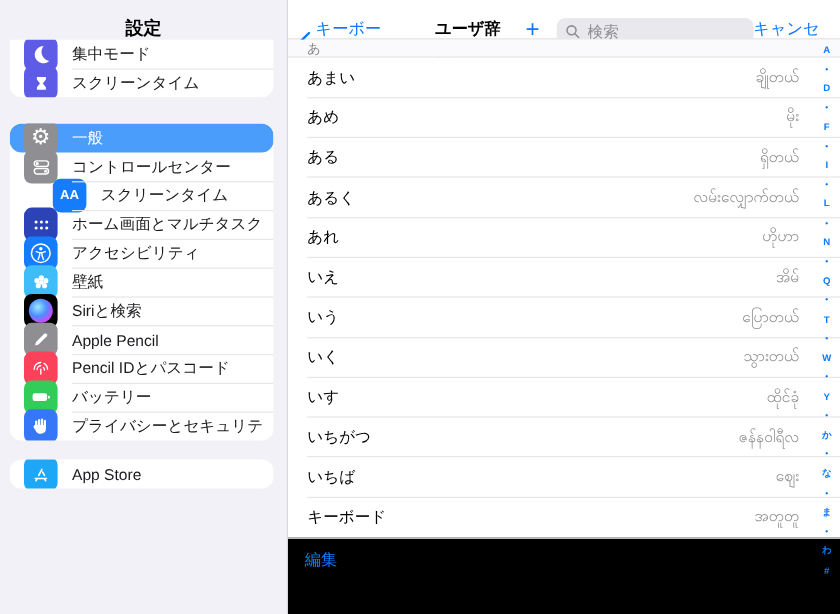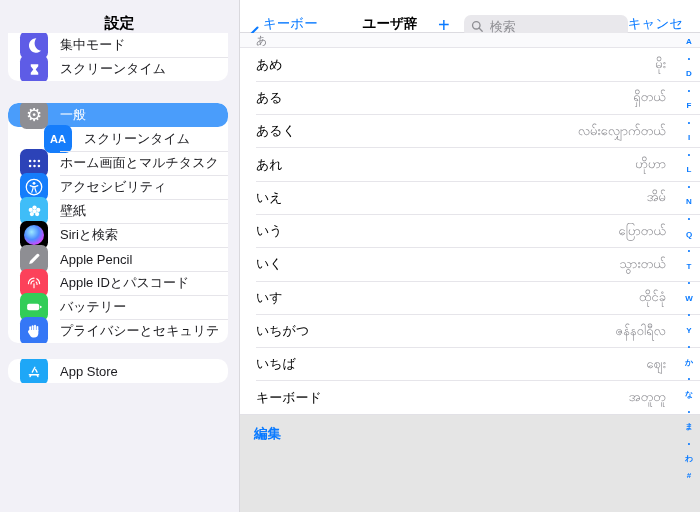--- a/index.html
+++ b/index.html
@@ -71,22 +71,22 @@
   }
   .entry + .entry::before{
     content:"";position:absolute;top:-0.5px;left:16px;right:0;height:1px;background:#E6E5EA;
   }
   .entry .word{font-size:13px;color:#000;}
   .entry .translation{
     font-size:13px;color:#8E8E93;
     font-family:"DejaVu Sans","Liberation Sans",sans-serif;
   }
   .footer{
-    flex:1;background:#e5e5e5;border-top:1px solid #E2E1E6;
-    padding:9px 0 0 14px;box-sizing:border-box;font-weight:bold;
+    flex:1;background:#000000;border-top:1px solid #E2E1E6;
+    padding:9px 0 0 14px;box-sizing:border-box;
   }
   .edit-link{color:#0A7AFF;font-size:13.5px;cursor:pointer;display:inline-block;}
   
   .index-bar{
     position:absolute;top:38px;bottom:32px;right:5px;width:12px;z-index:3;
     display:flex;flex-direction:column;justify-content:space-between;align-items:center;
     color:#0A7AFF;
   }
   .idx{font-size:8px;font-weight:600;line-height:1;cursor:pointer;}
   .idx.dot{font-size:7px;}
@@ -114,20 +114,33 @@
           </span>
           <span class="side-label">スクリーンタイム</span>
         </div>
       </div>
       <div class="card">
         <div class="side-row selected">
           <span class="app-icon" style="background: rgb(142, 142, 147);">
             <span style="font-family:'DejaVu Sans',sans-serif;font-size:18px;line-height:1;">⚙</span>
           </span>
           <span class="side-label">一般</span>
+        </div>
+        <div class="side-row">
+          <span class="app-icon" style="background: rgb(142, 142, 147);">
+            <svg width="17" height="17" viewBox="0 0 20 20">
+              <g stroke="#fff" stroke-width="1.4" fill="none">
+                <rect x="3" y="3.6" width="14" height="5.4" rx="2.7"></rect>
+                <rect x="3" y="11" width="14" height="5.4" rx="2.7"></rect>
+              </g>
+              <circle cx="5.9" cy="6.3" r="1.5" fill="#fff"></circle>
+              <circle cx="14.1" cy="13.7" r="1.5" fill="#fff"></circle>
+            </svg>
+          </span>
+          <span class="side-label">コントロールセンター</span>
         </div>
         <div class="side-row">
           <span class="app-icon" style="background: rgb(21, 125, 251); margin-left: 24px;">
             <span style="font-size:11px;font-weight:bold;letter-spacing:0;">AA</span>
           </span>
           <span class="side-label">スクリーンタイム</span>
         </div>
         <div class="side-row">
           <span class="app-icon" style="background: rgb(44, 67, 184);">
             <svg width="17" height="17" viewBox="0 0 20 20" fill="#fff">
@@ -177,21 +190,21 @@
             </svg>
           </span>
           <span class="side-label">Apple Pencil</span>
         </div>
         <div class="side-row">
           <span class="app-icon" style="background: rgb(252, 65, 90);">
             <svg width="18" height="18" viewBox="0 0 20 20" fill="none" stroke="#fff" stroke-width="1.3" stroke-linecap="round">
               <path d="M10 4.6a6.2 6.2 0 0 0-6.2 6.2M10 7.6a3.4 3.4 0 0 0-3.4 3.4M10 10.8v4.4M16.2 10.8A6.2 6.2 0 0 0 13 5.4M13.4 11.6a3.4 3.4 0 0 0-1-2.5"></path>
             </svg>
           </span>
-          <span class="side-label">Apple IDとパスコード</span>
+          <span class="side-label">Pencil IDとパスコード</span>
         </div>
         <div class="side-row">
           <span class="app-icon" style="background: rgb(50, 205, 88);">
             <svg width="18" height="18" viewBox="0 0 20 20" fill="#fff">
               <rect x="2.4" y="6.4" width="13.4" height="7.2" rx="2"></rect>
               <rect x="16.6" y="8.7" width="1.8" height="2.6" rx="0.9"></rect>
             </svg>
           </span>
           <span class="side-label">バッテリー</span>
         </div>
@@ -242,20 +255,24 @@
       </span>
       <input type="text" placeholder="検索" style="">
     </div>
     <div class="cancel-btn">キャンセル</div>
   </div>
 
   <div class="section-header">あ</div>
 
   <div class="entry-list" id="entry-list">
       <div class="entry">
+        <span class="word">あまい</span>
+        <span class="translation">ချိုတယ်</span>
+      </div>
+      <div class="entry">
         <span class="word">あめ</span>
         <span class="translation">မိုး</span>
       </div>
       <div class="entry">
         <span class="word">ある</span>
         <span class="translation">ရှိတယ်</span>
       </div>
       <div class="entry">
         <span class="word">あるく</span>
         <span class="translation">လမ်းလျှောက်တယ်</span>

